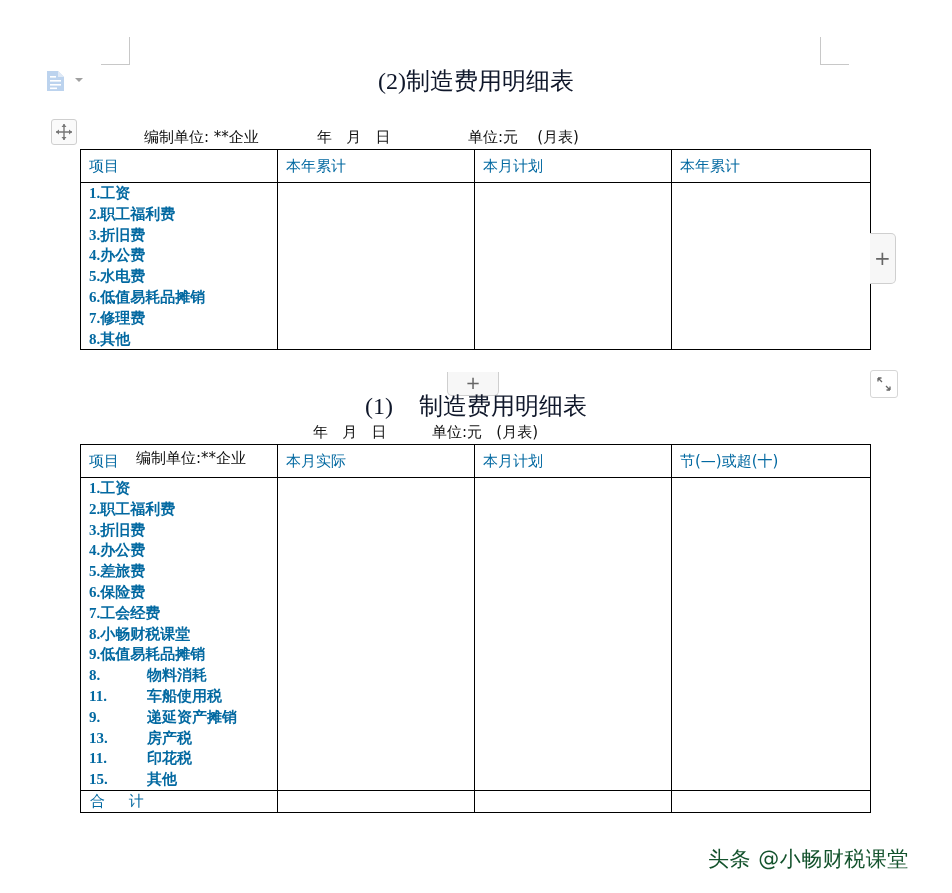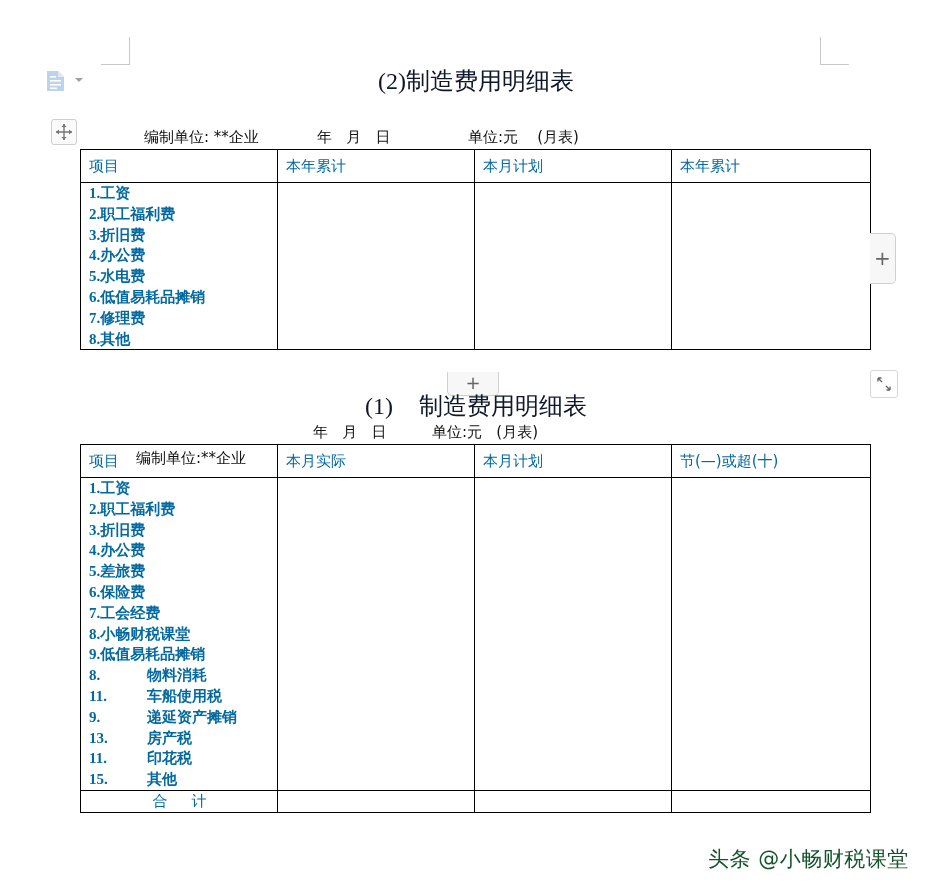--- a/index.html
+++ b/index.html
@@ -161,21 +161,21 @@
       <span class="item wide"><span class="n">9.</span><span>递延资产摊销</span></span>
       <span class="item wide"><span class="n">13.</span><span>房产税</span></span>
       <span class="item wide"><span class="n">11.</span><span>印花税</span></span>
       <span class="item wide"><span class="n">15.</span><span>其他</span></span>
     </td>
     <td></td>
     <td></td>
     <td></td>
   </tr>
   <tr>
-    <td class="total-cell" style="height:22px; line-height:20px; text-align:center; padding-left:1px; white-space:pre;">合     计</td>
+    <td class="total-cell" style="height:22px; line-height:20px; text-align:left; padding-left:9px; white-space:pre;">合     计</td>
     <td></td>
     <td></td>
     <td></td>
   </tr>
 </tbody>
   </table>
 
 <div class="watermark">头条 @小畅财税课堂</div>
 
 </body></html>

